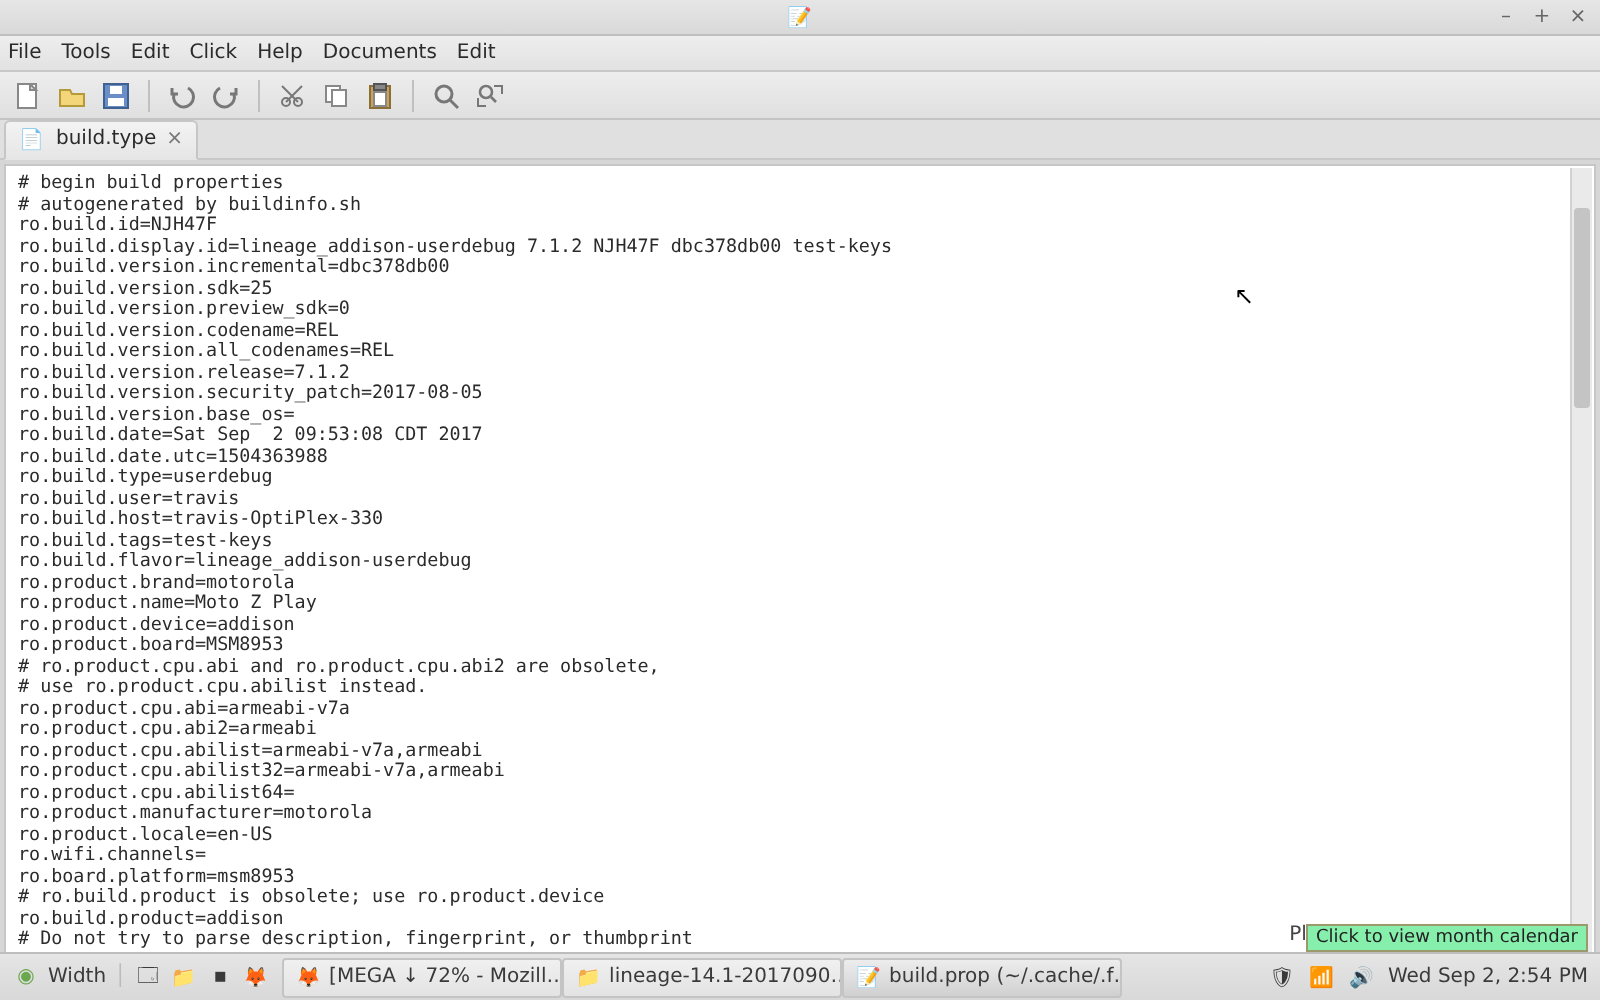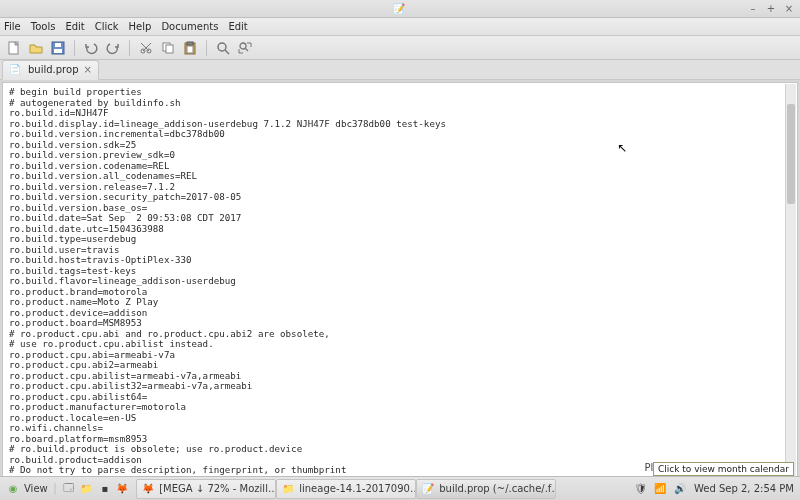--- a/index.html
+++ b/index.html
@@ -20,21 +20,21 @@
   .editor { font-family:"DejaVu Sans Mono","Courier New",monospace; font-size:9.2px; line-height:10.5px; white-space:pre; color:#2b2b2b; padding:4px 6px; height:100%; overflow:hidden;}
   .scrollbar { position:absolute; right:1px; top:1px; bottom:1px; width:11px; background:#eaeaea; border-left:1px solid #d2d2d2;}
   .scrollbar .thumb { position:absolute; top:20px; left:1px; right:1px; height:100px; background:#c4c4c4; border-radius:2px;}
   .caret { position:absolute; pointer-events:none; font-size:12px; color:#000;}
   .panel { position:absolute; left:0; right:0; bottom:0; height:24px; background:linear-gradient(#e5e5e5,#d8d8d8); border-top:1px solid #bdbdbd; display:flex; align-items:center; font-size:10px; color:#3a3a3a;}
   .panel .start { display:flex; align-items:center; gap:4px; padding:0 6px;}
   .panel .appbtn { height:20px; display:flex; align-items:center; gap:4px; padding:0 6px; background:linear-gradient(#f0f0f0,#e3e3e3); border:1px solid #c4c4c4; border-radius:2px; max-width:140px; overflow:hidden; white-space:nowrap;}
   .panel .appbtn.active { background:linear-gradient(#ededed,#d0d0d0); }
   .panel .spacer { flex:1;}
   .panel .tray { display:flex; align-items:center; gap:6px; padding:0 6px;}
-  .tooltip { position:absolute; right:6px; bottom:24px; background:#ffffff; border:1px solid #9a9a6c; font-size:9px; padding:1px 4px; color:#222;}
+  .tooltip { position:absolute; right:6px; bottom:24px; background:#86efac; border:1px solid #9a9a6c; font-size:9px; padding:1px 4px; color:#222;}
   .geditstatus { position:absolute; right:16px; bottom:27px; display:flex; gap:14px; font-size:10px; color:#444;}
   .geditstatus .sel { display:flex; align-items:center; gap:3px;}
   .icoimg { width:14px; height:14px; display:inline-flex; align-items:center; justify-content:center; font-size:10px;}
   svg { display:block; }
 </style>
 </head>
 <body>
 
 <div class="titlebar">
   <div class="title">
@@ -124,21 +124,21 @@
         <line x1="7.5" y1="7.5" x2="10" y2="10" stroke="#777" stroke-width="1.3"></line>
         <polyline points="9,2 13,2 13,6" fill="none" stroke="#777"></polyline>
         <polyline points="5,12 1,12 1,8" fill="none" stroke="#777"></polyline>
       </svg>
     </div>
 </div>
 
 <div class="tabbar">
   <div class="tab">
     <span class="icoimg">📄</span>
-    <span>build.prop</span>
+    <span>build.type</span>
     <span class="close">×</span>
   </div>
 </div>
 
 <div class="editor-wrap">
   <div class="editor"># begin build properties
 # autogenerated by buildinfo.sh
 ro.build.id=NJH47F
 ro.build.display.id=lineage_addison-userdebug 7.1.2 NJH47F dbc378db00 test-keys
 ro.build.version.incremental=dbc378db00
@@ -200,21 +200,21 @@
     <span>4</span>
     <span>▾</span>
   </div>
 </div>
 
 <div class="tooltip">Click to view month calendar</div>
 
 <div class="panel">
   <div class="start">
     <span class="icoimg" style="color:#6aa84f">◉</span>
-    <span>View</span>
+    <span>Width</span>
     <span style="color:#bbb">│</span>
     <span class="icoimg">🗔</span>
     <span class="icoimg">📁</span>
     <span class="icoimg">▪</span>
     <span class="icoimg">🦊</span>
   </div>
   <div class="appbtn">
     <span class="icoimg">🦊</span>
     <span>[MEGA ↓ 72% - Mozill…</span>
   </div>

